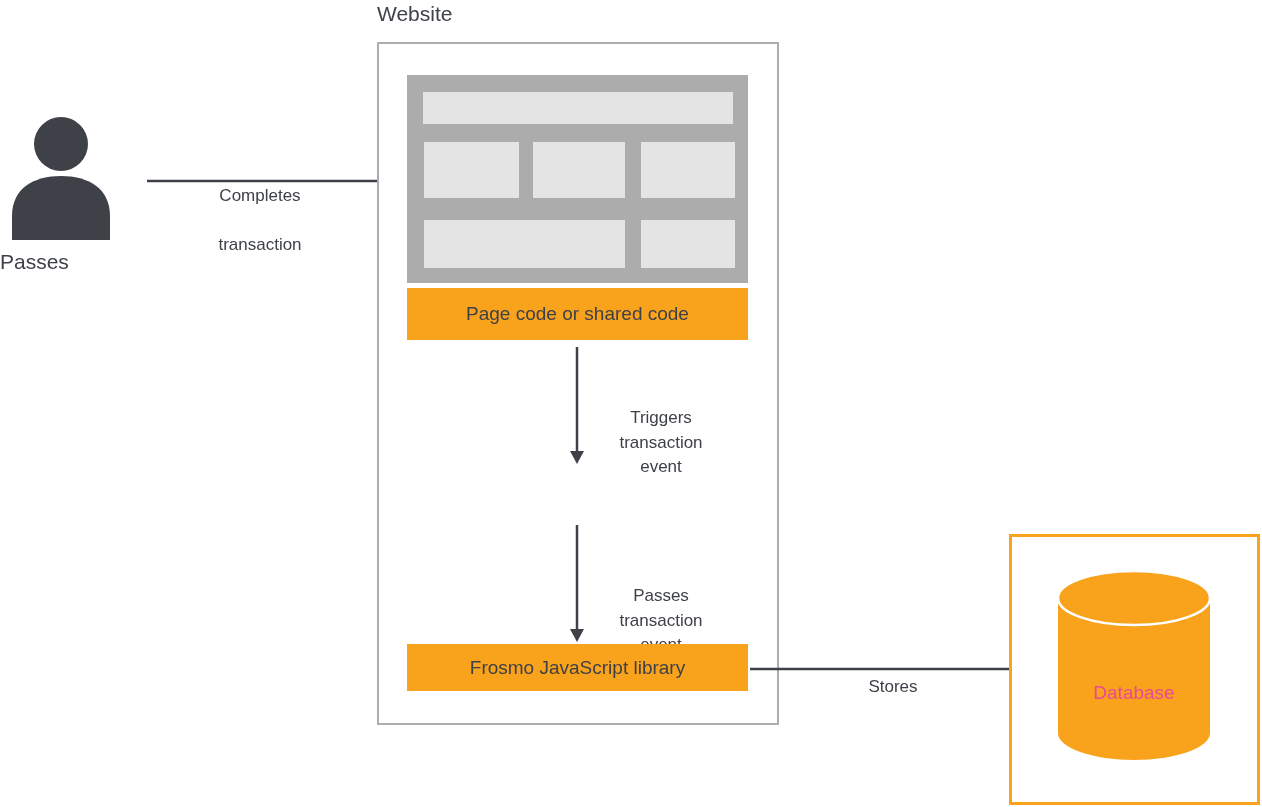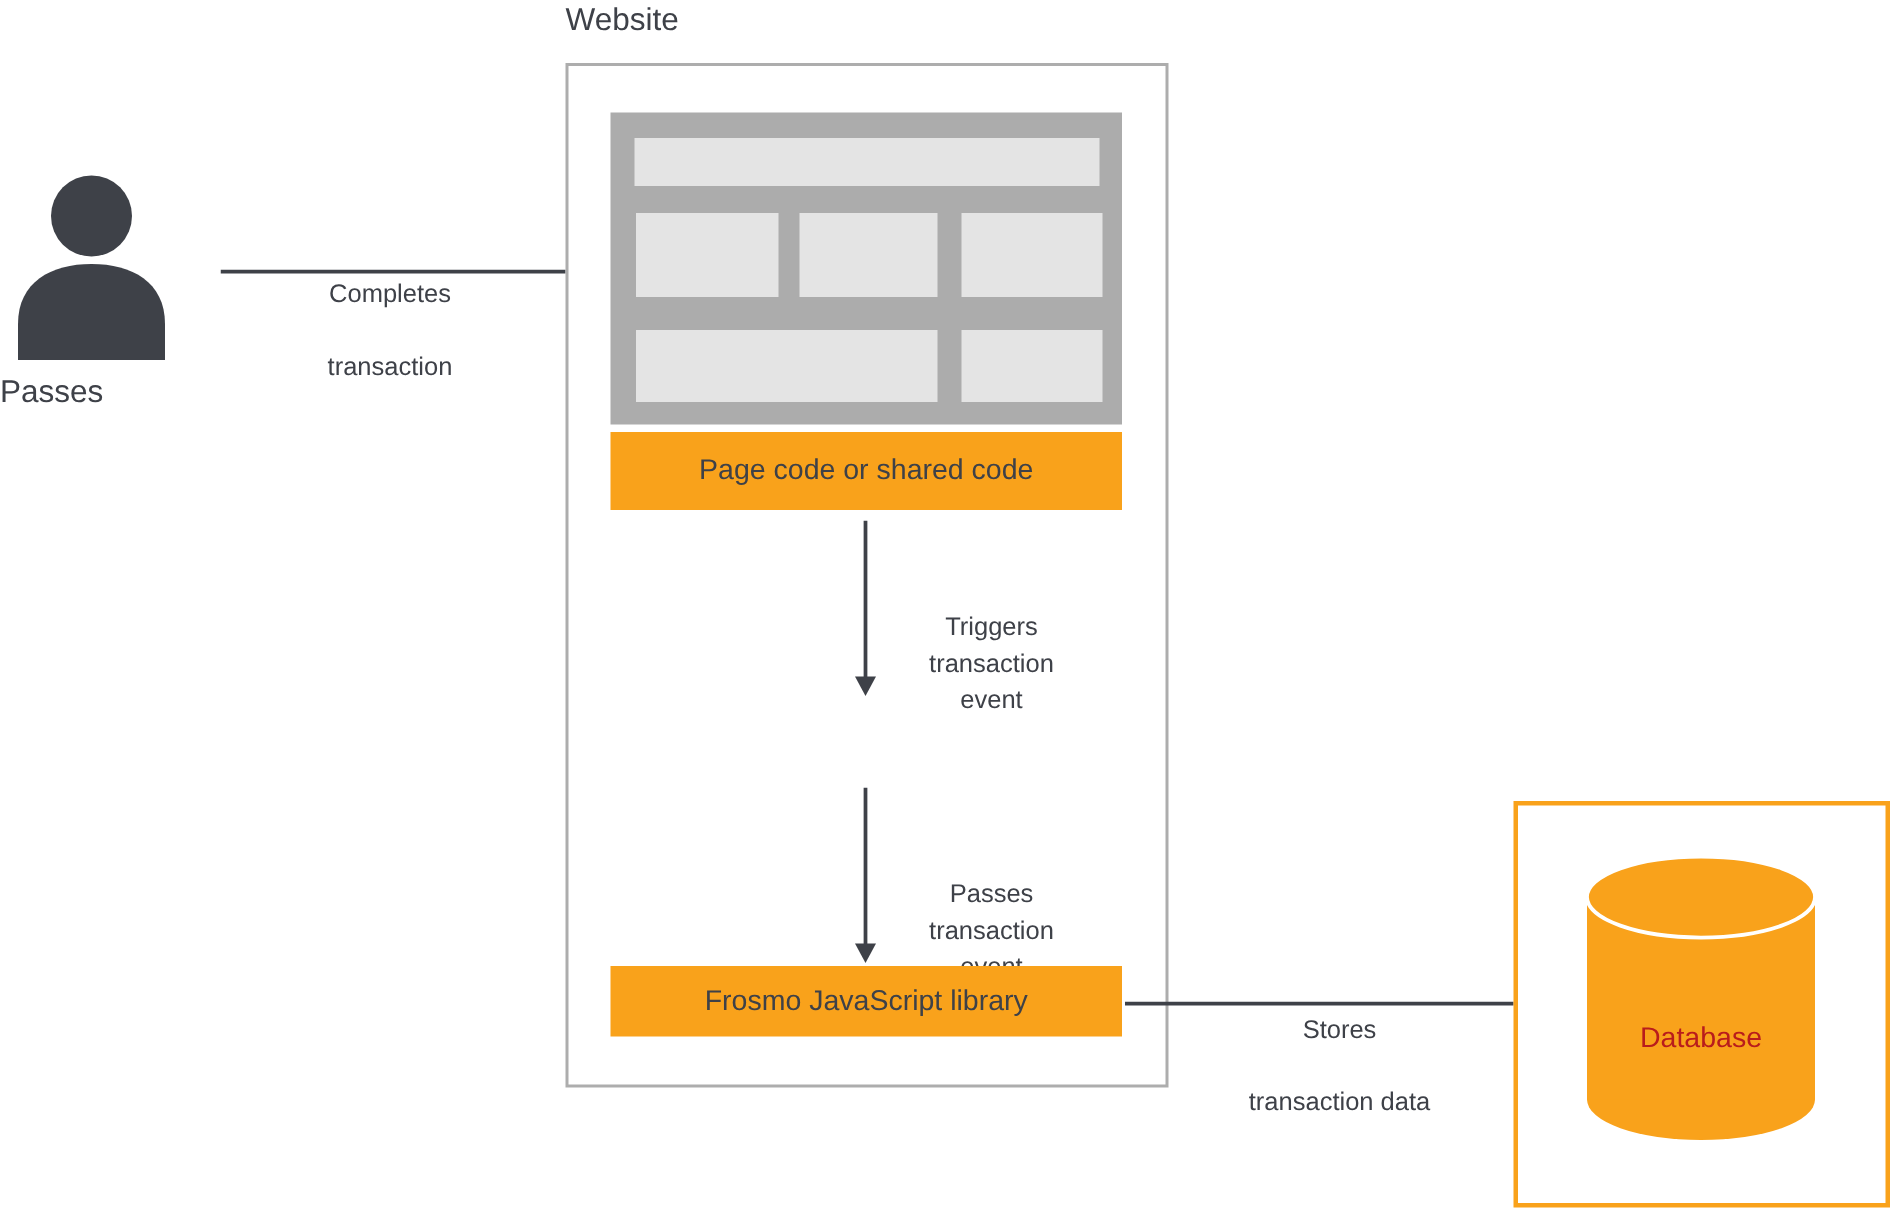--- a/index.html
+++ b/index.html
@@ -48,21 +48,21 @@
   }
   .backend-box {
     left: 1009px; top: 534px; width: 251px; height: 271px;
     border: 3px solid #F9A21B;
     background: #ffffff;
   }
   .db-label {
     left: 1058px; top: 682px; width: 152px;
     text-align: center;
     font-size: 19px;
-    color: #b91c1c;
+    color: #ec4899;
   }
   svg { display: block; }
 </style>
 </head>
 <body>
 
 <div class="canvas">
 
   <div class="abs" style="left:4px; top:116px; width:114px; height:126px;">
     <svg width="114" height="126" viewBox="0 0 114 126">
@@ -126,21 +126,20 @@
     <span>Frosmo JavaScript library</span>
   </div>
 
   <div class="abs" style="left:750px; top:659px; width:308px; height:20px;">
     <svg width="308" height="20" viewBox="0 0 308 20">
       <line x1="0" y1="10" x2="294" y2="10" stroke="#3E4148" stroke-width="2.5"></line>
       <polygon points="294,3 307,10 294,17" fill="#3E4148"></polygon>
     </svg>
   </div>
   <div class="abs arrow-label" style="left:793px; top:635px; width:200px;">Stores</div>
-  <div class="abs arrow-label" style="left:793px; top:683px; width:200px;">transaction data</div>
 
   <div class="abs backend-box"></div>
 
   <div class="abs" style="left:1058px; top:568px; width:152px; height:194px;">
     <svg width="152" height="194" viewBox="0 0 152 194">
       <ellipse cx="76" cy="165" rx="76" ry="27" fill="#F9A21B"></ellipse>
       <rect x="0" y="30" width="152" height="135" fill="#F9A21B"></rect>
       <ellipse cx="76" cy="30" rx="76" ry="27" fill="#F9A21B" stroke="#ffffff" stroke-width="2.5"></ellipse>
     </svg>
   </div>

